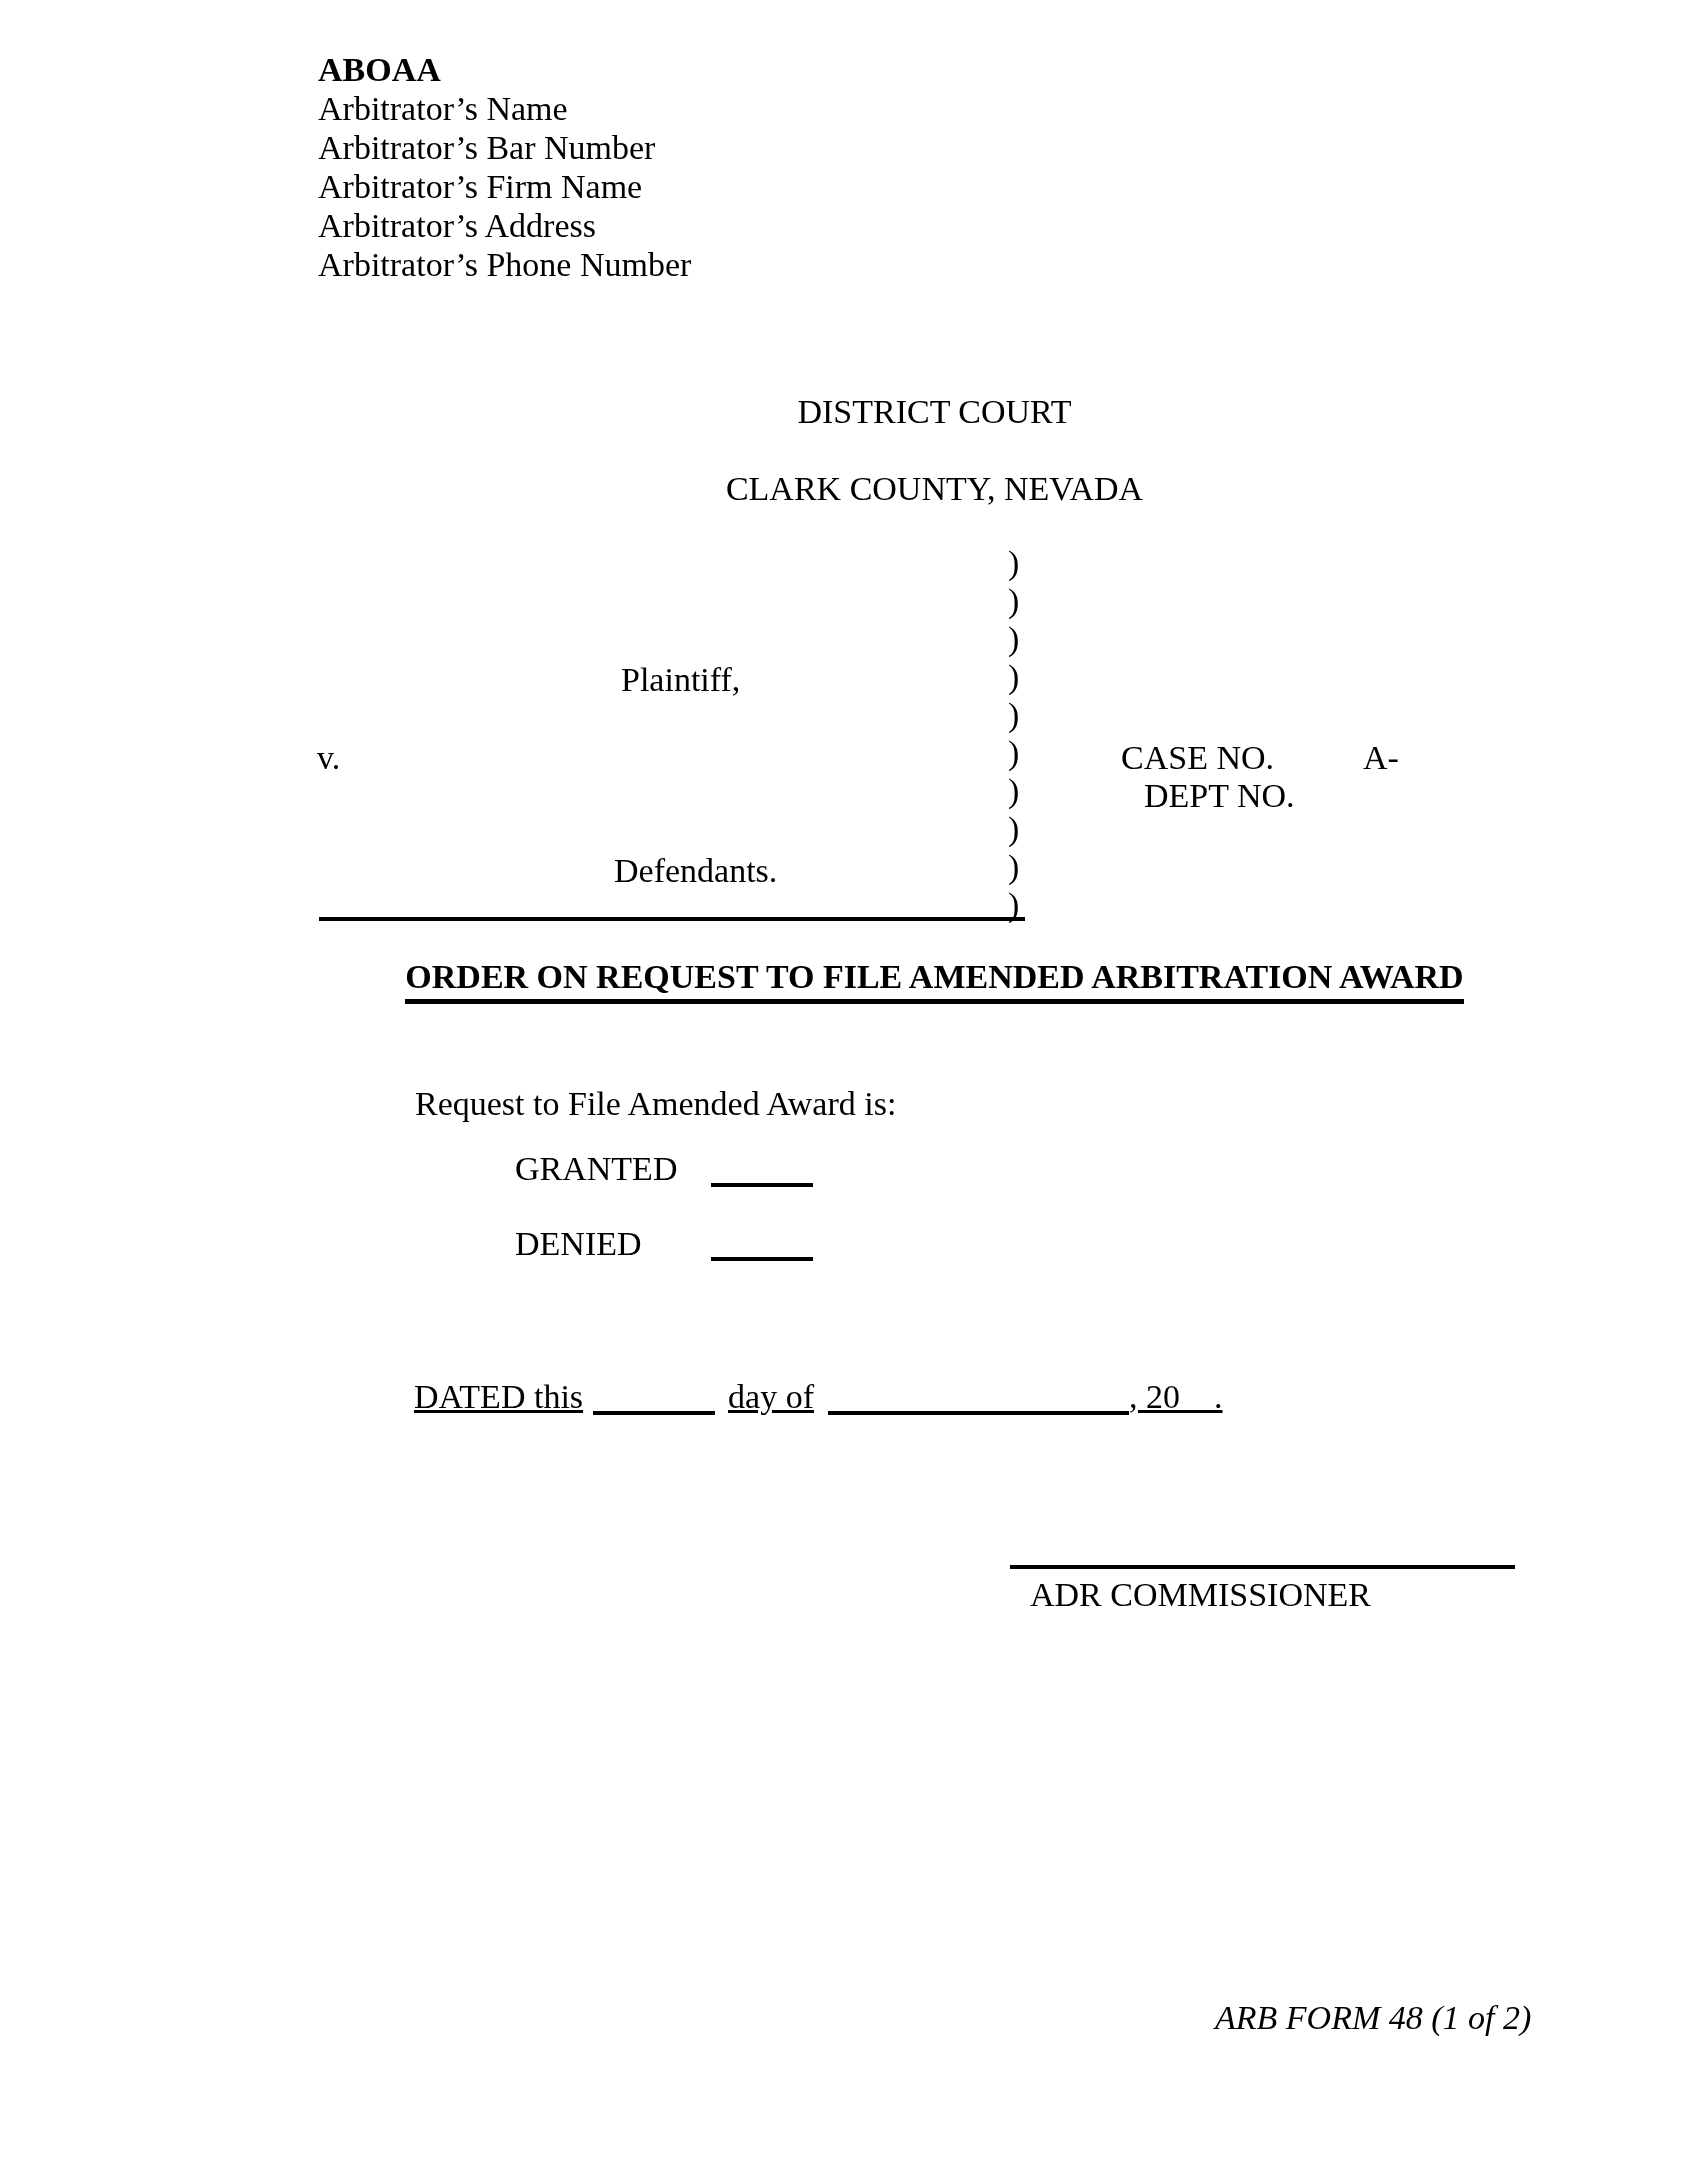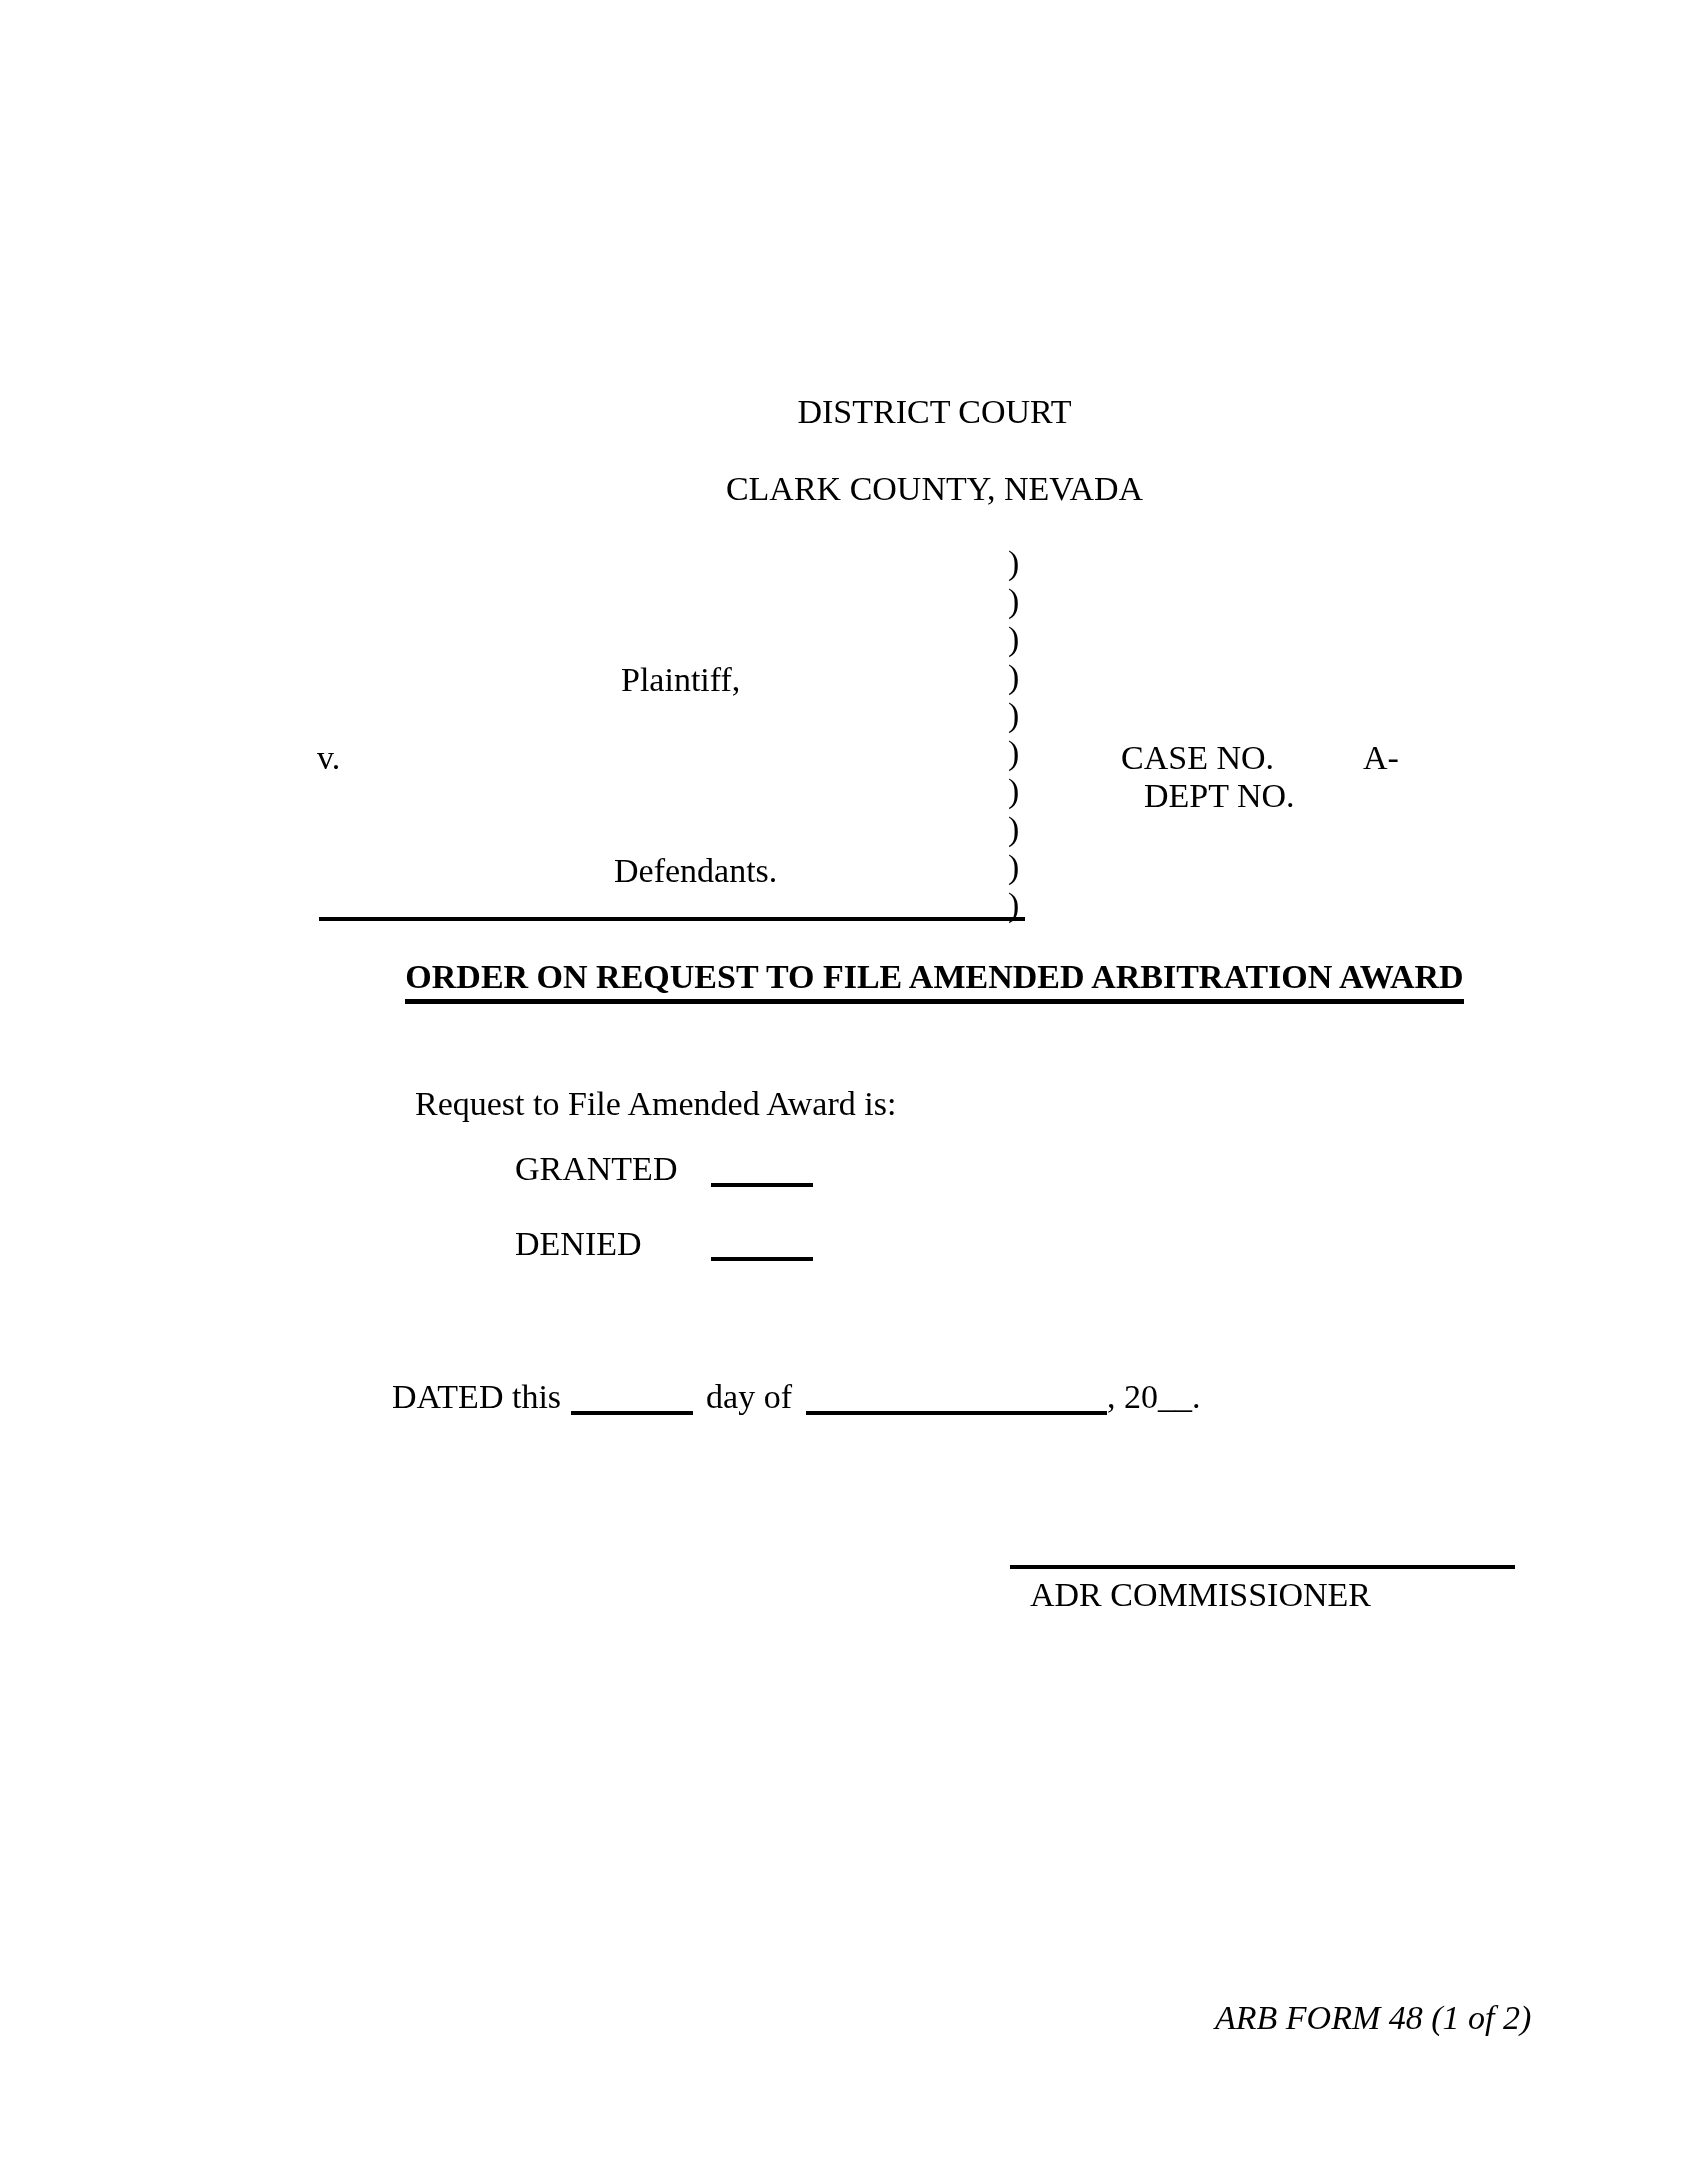--- a/index.html
+++ b/index.html
@@ -42,39 +42,47 @@
     border-bottom:5px solid #000;
     padding-bottom:4px;
   }
   
   .request-line{left:415px;top:1085px;text-align:right;}
   .opt{left:515px;}
   .granted-label{top:1150px;}
   .denied-label{top:1225px;}
   .granted-blank{left:711px;top:1183px;width:102px;}
   .denied-blank{left:711px;top:1257px;width:102px;}
-  .dated-line{left:392px;top:1378px;}
+  .dated-line{left:414px;top:1378px;text-decoration:underline;}
   .inline-blank{
     display:inline-block;
     border-bottom:4px solid #000;
     vertical-align:-7px;
   }
   .day-blank{width:122px;margin-left:10px;margin-right:13px;}
   .month-blank{width:301px;margin-left:14px;}
   
   .sig-line{left:1010px;top:1565px;width:505px;}
   .sig-label{left:1014px;top:1576px;margin-left:16px;}
   
   .footer{left:1215px;top:1999px;font-style:italic;}
 </style>
 </head>
 <body>
 
 <div class="page">
 
+  <div class="abs header">
+    <div class="bold">ABOAA</div>
+    <div>Arbitrator’s Name</div>
+    <div>Arbitrator’s Bar Number</div>
+    <div>Arbitrator’s Firm Name</div>
+    <div>Arbitrator’s Address</div>
+    <div>Arbitrator’s Phone Number</div>
+  </div>
 
   <div class="abs center-band court-name">DISTRICT COURT</div>
   <div class="abs center-band court-county">CLARK COUNTY, NEVADA</div>
 
   <div class="abs paren-col">)
 )
 )
 )
 )
 )

